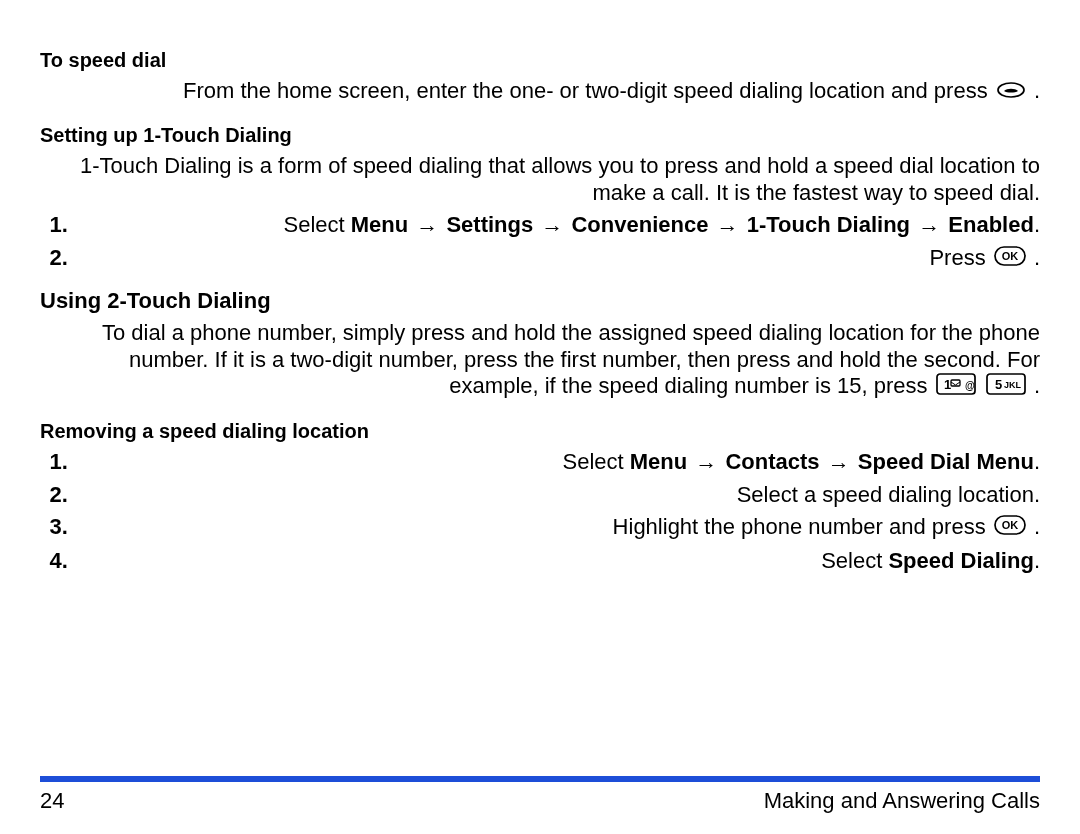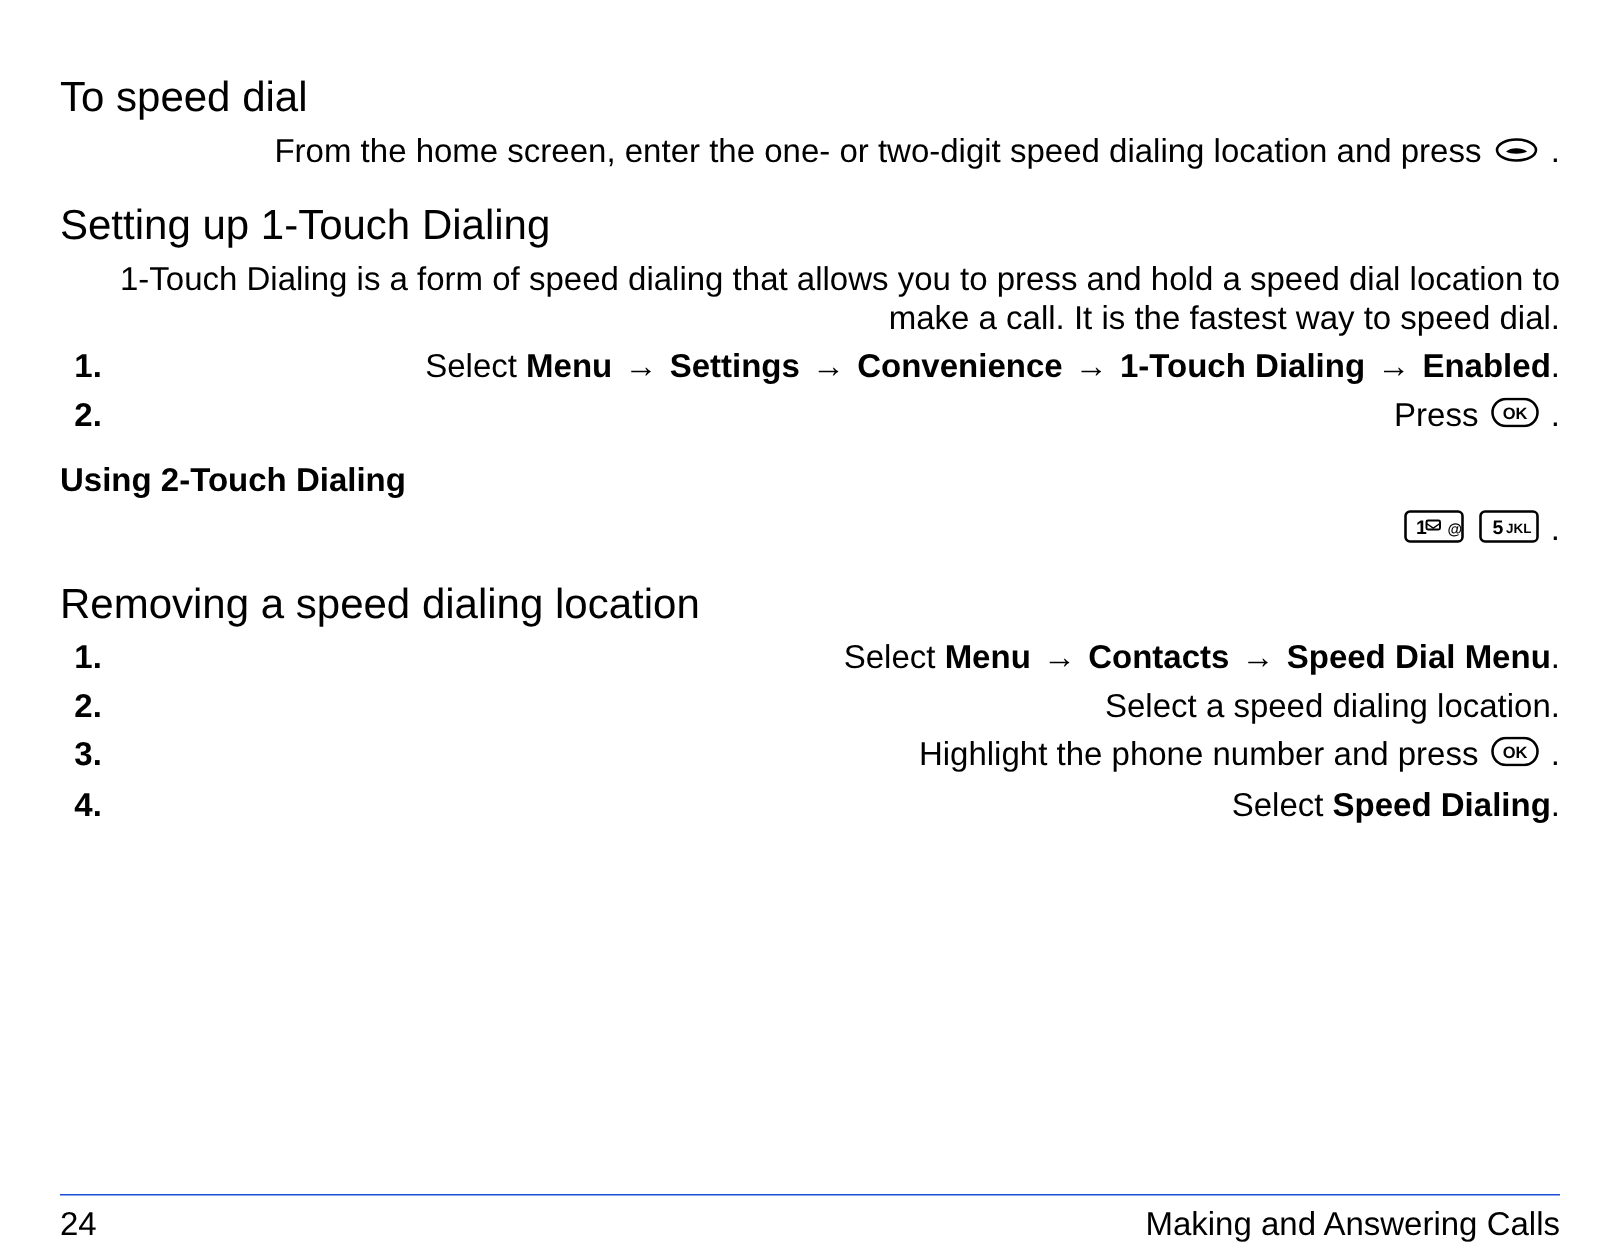--- a/index.html
+++ b/index.html
@@ -8,23 +8,23 @@
     font-family: Arial, Helvetica, sans-serif;
     font-size: 22px;
     line-height: 1.2;
     color: #000;
     width: 1080px;
     height: 834px;
     box-sizing: border-box;
     position: relative;
   }
   h2 {
-    font-size: 28px;
+    font-size: 20px;
     margin: 18px 0 6px 0;
-    font-weight: normal;
+    font-weight: bold;
   }
   h3 {
     font-size: 22px;
     margin: 16px 0 6px 0;
     font-weight: bold;
   }
   p {
     margin: 0 0 4px 0;
     text-align: right;
   }
@@ -41,24 +41,24 @@
     font-weight: bold;
   }
   .bold { font-weight: bold; }
   .icon {
     display: inline-block;
     vertical-align: middle;
     margin: 0 2px;
   }
   .footer {
     position: absolute;
-    bottom: 5px;
+    bottom: 20px;
     left: 40px;
     right: 40px;
-    border-top: 1px solid #1d4ed8;
+    border-top: 6px solid #1d4ed8;
     padding-top: 6px;
     font-size: 22px;
     display: flex;
     justify-content: space-between;
   }
   .arrow { padding: 0 2px; }
 </style>
 </head>
 <body>
 
@@ -97,20 +97,21 @@
           <rect x="1" y="1" width="30" height="18" rx="9" fill="none" stroke="#000" stroke-width="1.7"></rect>
           <text x="16" y="14" font-size="11" font-family="Arial" font-weight="bold" text-anchor="middle">OK</text>
         </svg>
     </span>
     <span>.</span>
   </li>
 </ol>
 
 <h3>Using 2-Touch Dialing</h3>
 <p>
+  <span>To dial a phone number, simply press and hold the assigned speed dialing location for the phone number. If it is a two-digit number, press the first number, then press and hold the second. For example, if the speed dialing number is 15, press </span>
   <span class="icon">
     <svg width="40" height="22" viewBox="0 0 40 22">
         <rect x="1" y="1" width="38" height="20" rx="3" fill="none" stroke="#000" stroke-width="1.7"></rect>
         <text x="8" y="16" font-size="13" font-family="Arial" font-weight="bold">1</text>
         <rect x="15" y="7" width="9" height="6" rx="1" fill="none" stroke="#000" stroke-width="1.3"></rect>
         <path d="M15 9 L19.5 12 L24 9" fill="none" stroke="#000" stroke-width="1"></path>
         <text x="29" y="16" font-size="10" font-family="Arial" font-weight="bold">@</text>
       </svg>
   </span>
   <span class="icon">

